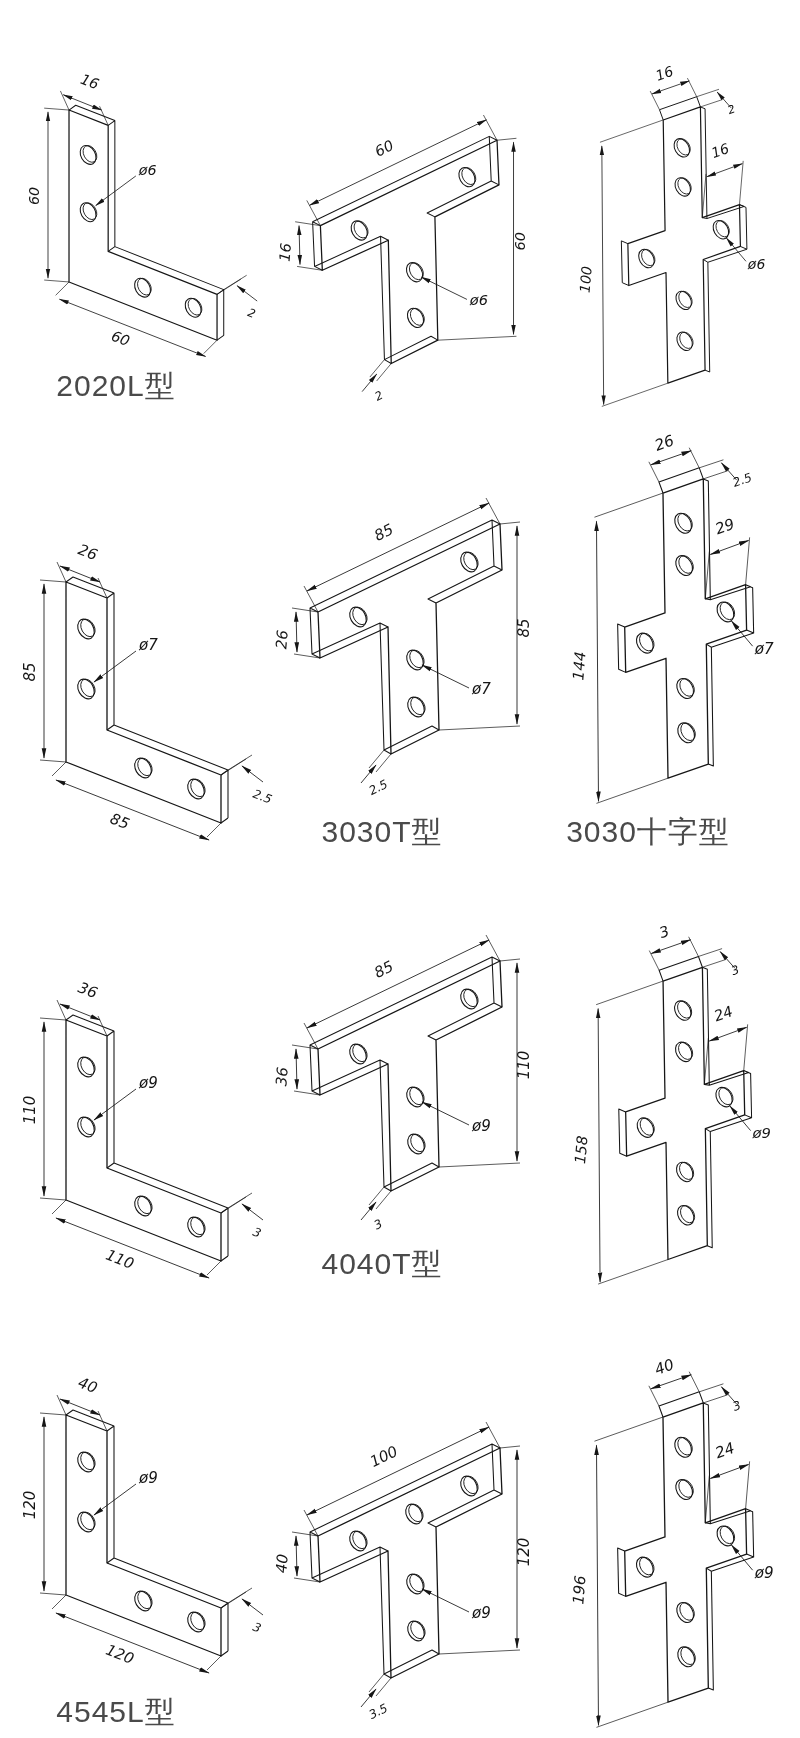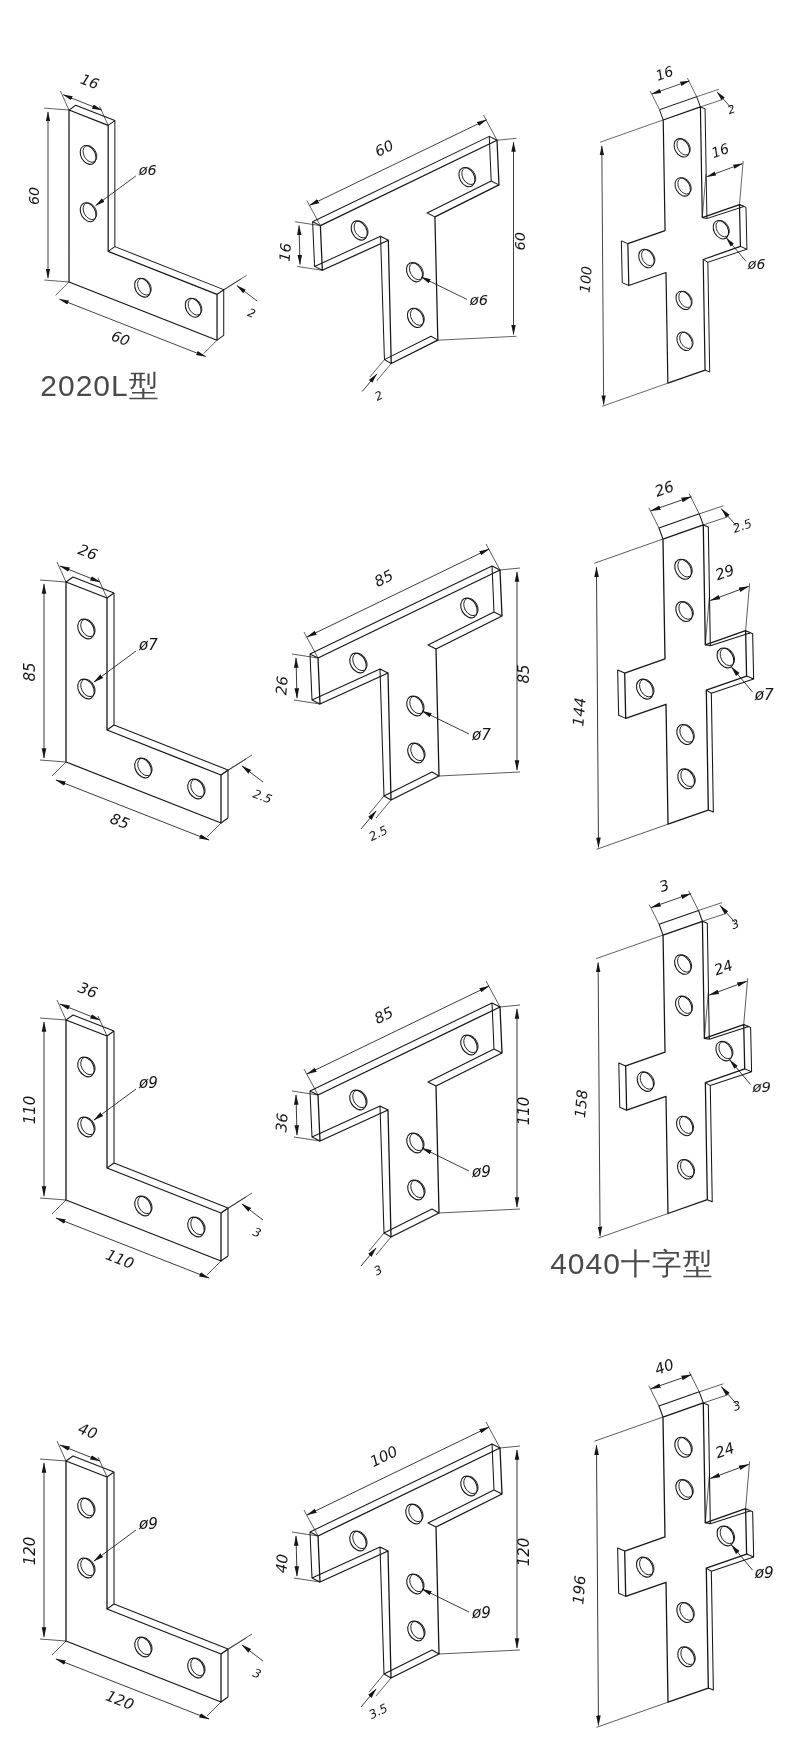--- a/index.html
+++ b/index.html
@@ -1,21 +1,21 @@
 <!DOCTYPE html>
 <html><head>
 <meta charset="utf-8">
 <style>
   html,body{margin:0;padding:0;background:#ffffff;}
   body{width:800px;height:1738px;font-family:"Liberation Sans",sans-serif;overflow:hidden;}
   .sheet{width:800px;height:1738px;display:grid;grid-template-columns:266px 266px 268px;grid-template-rows:412px 446px 432px 448px;}
   figure.cell{margin:0;padding:0;display:flex;flex-direction:column;justify-content:flex-end;align-items:flex-start;overflow:visible;}
   figure.cell svg{display:block;width:100%;overflow:visible;}
   figcaption{width:200px;text-align:center;font-size:30px;color:#4a4a4a;letter-spacing:1px;
-             height:46px;line-height:40px;flex:0 0 auto;white-space:nowrap;}
+             height:46px;line-height:40px;flex:0 0 auto;white-space:nowrap;margin-left:16px;}
   
   .o  {stroke:#161616;stroke-width:1.3;fill:#ffffff;stroke-linejoin:round;}
   .b  {stroke:#161616;stroke-width:1.05;fill:none;stroke-linejoin:round;}
   .x  {stroke:#161616;stroke-width:.7;fill:none;}
   .dl {stroke:#161616;stroke-width:.85;fill:none;marker-start:url(#arw);marker-end:url(#arw);}
   .dm {stroke:#161616;stroke-width:.85;fill:none;marker-end:url(#arw);}
   .ol {stroke:#161616;stroke-width:1.1;fill:none;}
   .ol2{stroke:#161616;stroke-width:.85;fill:none;}
   text.dim {font:italic 15px "DejaVu Sans",sans-serif;fill:#161616;}
   text.dim2{font:italic 12px "DejaVu Sans",sans-serif;fill:#161616;}
@@ -216,20 +216,21 @@
         <text class="dim" text-anchor="middle" transform="translate(21,176) rotate(-85)">26</text>
         <path class="x" d="M234,60 L254,58 M173,266 L254,262"></path>
         <line class="dl" x1="251" y1="62" x2="251" y2="260"></line>
         <text class="dim" text-anchor="middle" transform="translate(263,164) rotate(-90)">85</text>
         <line class="dm" x1="203" y1="224" x2="156" y2="201"></line>
         <text class="dim" transform="translate(206,230)">ø7</text>
         <path class="x" d="M125,290 L110,308 M118,286 L103,304"></path>
         <line class="dm" x1="95" y1="319" x2="110" y2="301"></line>
         <text class="dim2" text-anchor="middle" transform="translate(114,327) rotate(-26)">2.5</text>
       </svg>
+    <figcaption>3030T型</figcaption>
   </figure>
   <figure class="cell">
     <svg viewBox="0 0 266 372" height="380" preserveAspectRatio="xMidYMid meet">
         <path class="o" d="M130,58 L170,44 L172,163 L212,149 L213,194 L173,208 L175,327 L135,341 L133,222 L93,236 L92,191 L132,177 Z"></path>
         <path class="b" d="M130,58 L126,47 L166,33 L170,44 M170,44 L175,46 L177,164 L172,163 M177,164 L217,151 L212,149 M212,149 L219,152 L220,197 L213,194 M220,197 L178,211 L173,208 M178,211 L180,329 L175,327 M93,236 L86,233 L85,188 L92,191"></path>
         <g transform="translate(150,88) rotate(-29)">
           <ellipse rx="7.5" ry="10.5" class="ol"></ellipse>
           <ellipse cx="2.2" rx="6.4" ry="9.3" class="ol2"></ellipse>
         </g>
         <g transform="translate(151,130) rotate(-29)">
@@ -260,20 +261,21 @@
         <text class="dim" text-anchor="middle" transform="translate(133,13) rotate(-19.5)">26</text>
         <path class="x" d="M170,44 L194,36 M166,33 L190,25"></path>
         <line class="dm" x1="203" y1="45" x2="188" y2="28"></line>
         <text class="dim2" transform="translate(201,52) rotate(-19)">2.5</text>
         <path class="x" d="M172,163 L176,116 M212,149 L216,102"></path>
         <line class="dl" x1="177" y1="119" x2="215" y2="105"></line>
         <text class="dim" text-anchor="middle" transform="translate(193,96) rotate(-19.5)">29</text>
         <line class="dm" x1="219" y1="210" x2="198" y2="185"></line>
         <text class="dim" transform="translate(221,218)">ø7</text>
       </svg>
+    <figcaption>3030十字型</figcaption>
   </figure>
 
   <figure class="cell">
     <svg viewBox="0 0 266 356" height="360" preserveAspectRatio="xMidYMid meet">
         <path class="o" d="M66,88 L107,104 L107,236 L221,281 L221,329 L66,268 Z"></path>
         <path class="b" d="M66,88 L73,83 L114,99 M107,104 L114,99 L114,231 M107,236 L114,231 L228,276 M221,281 L228,276 L228,324 M221,329 L228,324"></path>
         <g transform="translate(86,135) rotate(-29)">
           <ellipse rx="7.5" ry="10.5" class="ol"></ellipse>
           <ellipse cx="2.2" rx="6.4" ry="9.3" class="ol2"></ellipse>
         </g>
@@ -333,20 +335,21 @@
         <text class="dim" text-anchor="middle" transform="translate(21,176) rotate(-85)">36</text>
         <path class="x" d="M234,60 L254,58 M173,266 L254,262"></path>
         <line class="dl" x1="251" y1="62" x2="251" y2="260"></line>
         <text class="dim" text-anchor="middle" transform="translate(263,164) rotate(-90)">110</text>
         <line class="dm" x1="203" y1="224" x2="156" y2="201"></line>
         <text class="dim" transform="translate(206,230)">ø9</text>
         <path class="x" d="M125,290 L110,308 M118,286 L103,304"></path>
         <line class="dm" x1="95" y1="319" x2="110" y2="301"></line>
         <text class="dim2" text-anchor="middle" transform="translate(114,327) rotate(-26)">3</text>
       </svg>
+    <figcaption>4040T型</figcaption>
   </figure>
   <figure class="cell">
     <svg viewBox="0 0 266 372" height="366" preserveAspectRatio="xMidYMid meet">
         <path class="o" d="M130,58 L170,44 L172,163 L212,149 L213,194 L173,208 L175,327 L135,341 L133,222 L93,236 L92,191 L132,177 Z"></path>
         <path class="b" d="M130,58 L126,47 L166,33 L170,44 M170,44 L175,46 L177,164 L172,163 M177,164 L217,151 L212,149 M212,149 L219,152 L220,197 L213,194 M220,197 L178,211 L173,208 M178,211 L180,329 L175,327 M93,236 L86,233 L85,188 L92,191"></path>
         <g transform="translate(150,88) rotate(-29)">
           <ellipse rx="7.5" ry="10.5" class="ol"></ellipse>
           <ellipse cx="2.2" rx="6.4" ry="9.3" class="ol2"></ellipse>
         </g>
         <g transform="translate(151,130) rotate(-29)">
@@ -377,21 +380,20 @@
         <text class="dim" text-anchor="middle" transform="translate(133,13) rotate(-19.5)">3</text>
         <path class="x" d="M170,44 L194,36 M166,33 L190,25"></path>
         <line class="dm" x1="203" y1="45" x2="188" y2="28"></line>
         <text class="dim2" transform="translate(201,52) rotate(-19)">3</text>
         <path class="x" d="M172,163 L176,116 M212,149 L216,102"></path>
         <line class="dl" x1="177" y1="119" x2="215" y2="105"></line>
         <text class="dim" text-anchor="middle" transform="translate(193,96) rotate(-19.5)">24</text>
         <line class="dm" x1="219" y1="210" x2="198" y2="185"></line>
         <text class="dim" transform="translate(221,218)">ø9</text>
       </svg>
-    <figcaption>4040十字型</figcaption>
   </figure>
 
   <figure class="cell">
     <svg viewBox="0 0 266 356" height="374" preserveAspectRatio="xMidYMid meet">
         <path class="o" d="M66,88 L107,104 L107,236 L221,281 L221,329 L66,268 Z"></path>
         <path class="b" d="M66,88 L73,83 L114,99 M107,104 L114,99 L114,231 M107,236 L114,231 L228,276 M221,281 L228,276 L228,324 M221,329 L228,324"></path>
         <g transform="translate(86,135) rotate(-29)">
           <ellipse rx="7.5" ry="10.5" class="ol"></ellipse>
           <ellipse cx="2.2" rx="6.4" ry="9.3" class="ol2"></ellipse>
         </g>
@@ -415,20 +417,21 @@
         <text class="dim" text-anchor="middle" transform="translate(86,63) rotate(21)">40</text>
         <line class="dm" x1="136" y1="157" x2="94" y2="188"></line>
         <text class="dim" transform="translate(139,156)">ø9</text>
         <path class="x" d="M66,268 L52,282 M221,329 L207,343"></path>
         <line class="dl" x1="56" y1="286" x2="209" y2="346"></line>
         <text class="dim" text-anchor="middle" transform="translate(118,332) rotate(21.5)">120</text>
         <path class="x" d="M221,281 L246,265 M228,276 L252,261"></path>
         <line class="dm" x1="263" y1="288" x2="242" y2="272"></line>
         <text class="dim2" transform="translate(252,303) rotate(21)">3</text>
       </svg>
+    <figcaption>4545L型</figcaption>
   </figure>
   <figure class="cell">
     <svg viewBox="0 0 266 340" height="360" preserveAspectRatio="xMidYMid meet">
         <path class="o" d="M52,148 L234,60 L236,106 L170,139 L173,266 L125,290 L122,163 L54,194 Z"></path>
         <path class="b" d="M52,148 L44,144 L46,190 L54,194 M44,144 L226,56 L234,60 M226,56 L228,102 L236,106 M228,102 L162,135 L170,139 M46,190 L114,159 L122,163 M114,159 L118,286 L125,290 M118,286 L166,262 L173,266"></path>
         <g transform="translate(92,153) rotate(-29)">
           <ellipse rx="7.5" ry="10.5" class="ol"></ellipse>
           <ellipse cx="2.2" rx="6.4" ry="9.3" class="ol2"></ellipse>
         </g>
         <g transform="translate(203,98) rotate(-29)">

